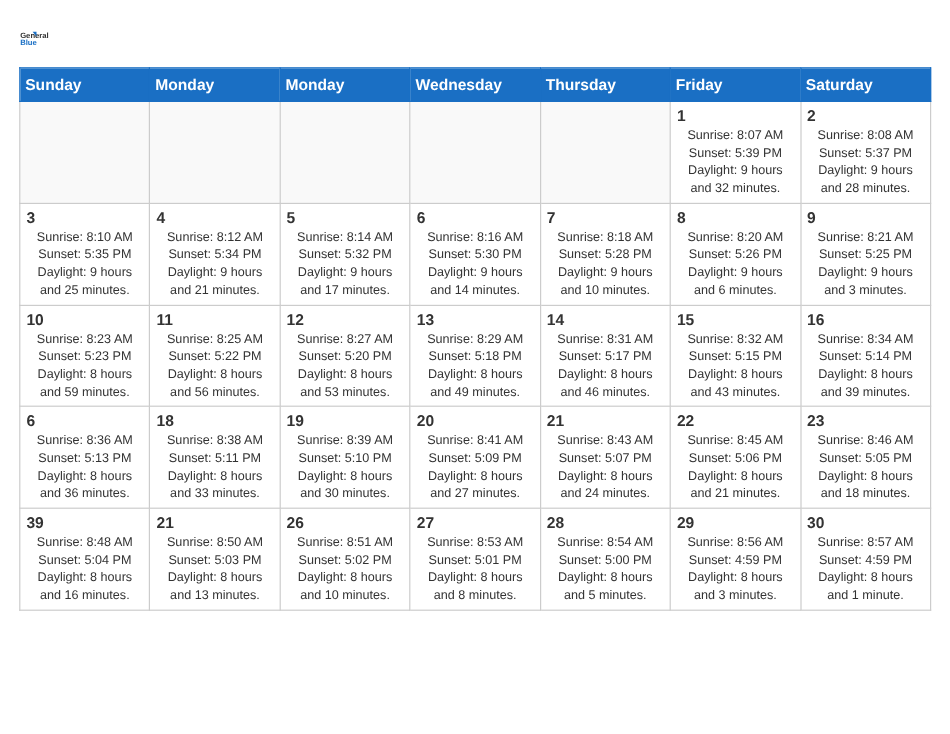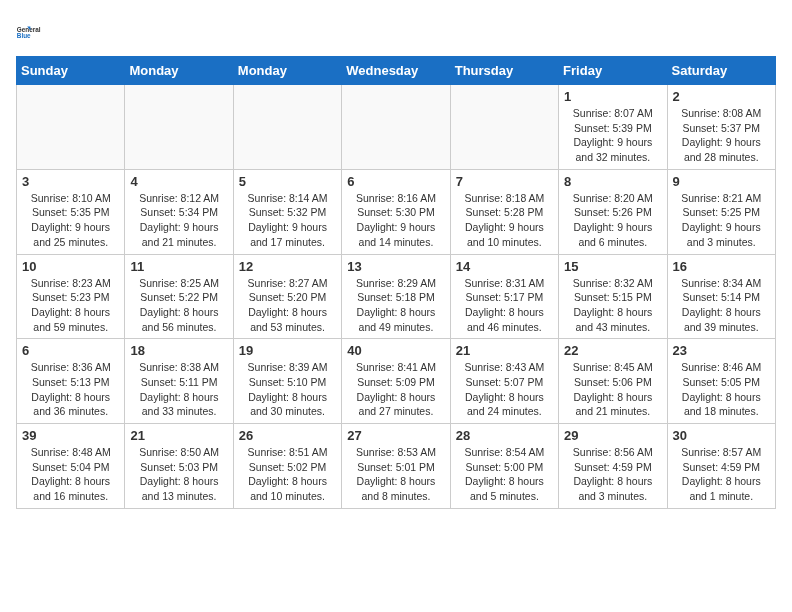--- a/index.html
+++ b/index.html
@@ -199,21 +199,21 @@
           </td>
           <td>
             <span class="day-num">18</span>
             <div class="day-info">Sunrise: 8:38 AM<br>Sunset: 5:11 PM<br>Daylight: 8 hours<br>and 33 minutes.</div>
           </td>
           <td>
             <span class="day-num">19</span>
             <div class="day-info">Sunrise: 8:39 AM<br>Sunset: 5:10 PM<br>Daylight: 8 hours<br>and 30 minutes.</div>
           </td>
           <td>
-            <span class="day-num">40</span>
+            <span class="day-num">20</span>
             <div class="day-info">Sunrise: 8:41 AM<br>Sunset: 5:09 PM<br>Daylight: 8 hours<br>and 27 minutes.</div>
           </td>
           <td>
             <span class="day-num">21</span>
             <div class="day-info">Sunrise: 8:43 AM<br>Sunset: 5:07 PM<br>Daylight: 8 hours<br>and 24 minutes.</div>
           </td>
           <td>
             <span class="day-num">22</span>
             <div class="day-info">Sunrise: 8:45 AM<br>Sunset: 5:06 PM<br>Daylight: 8 hours<br>and 21 minutes.</div>
           </td>

